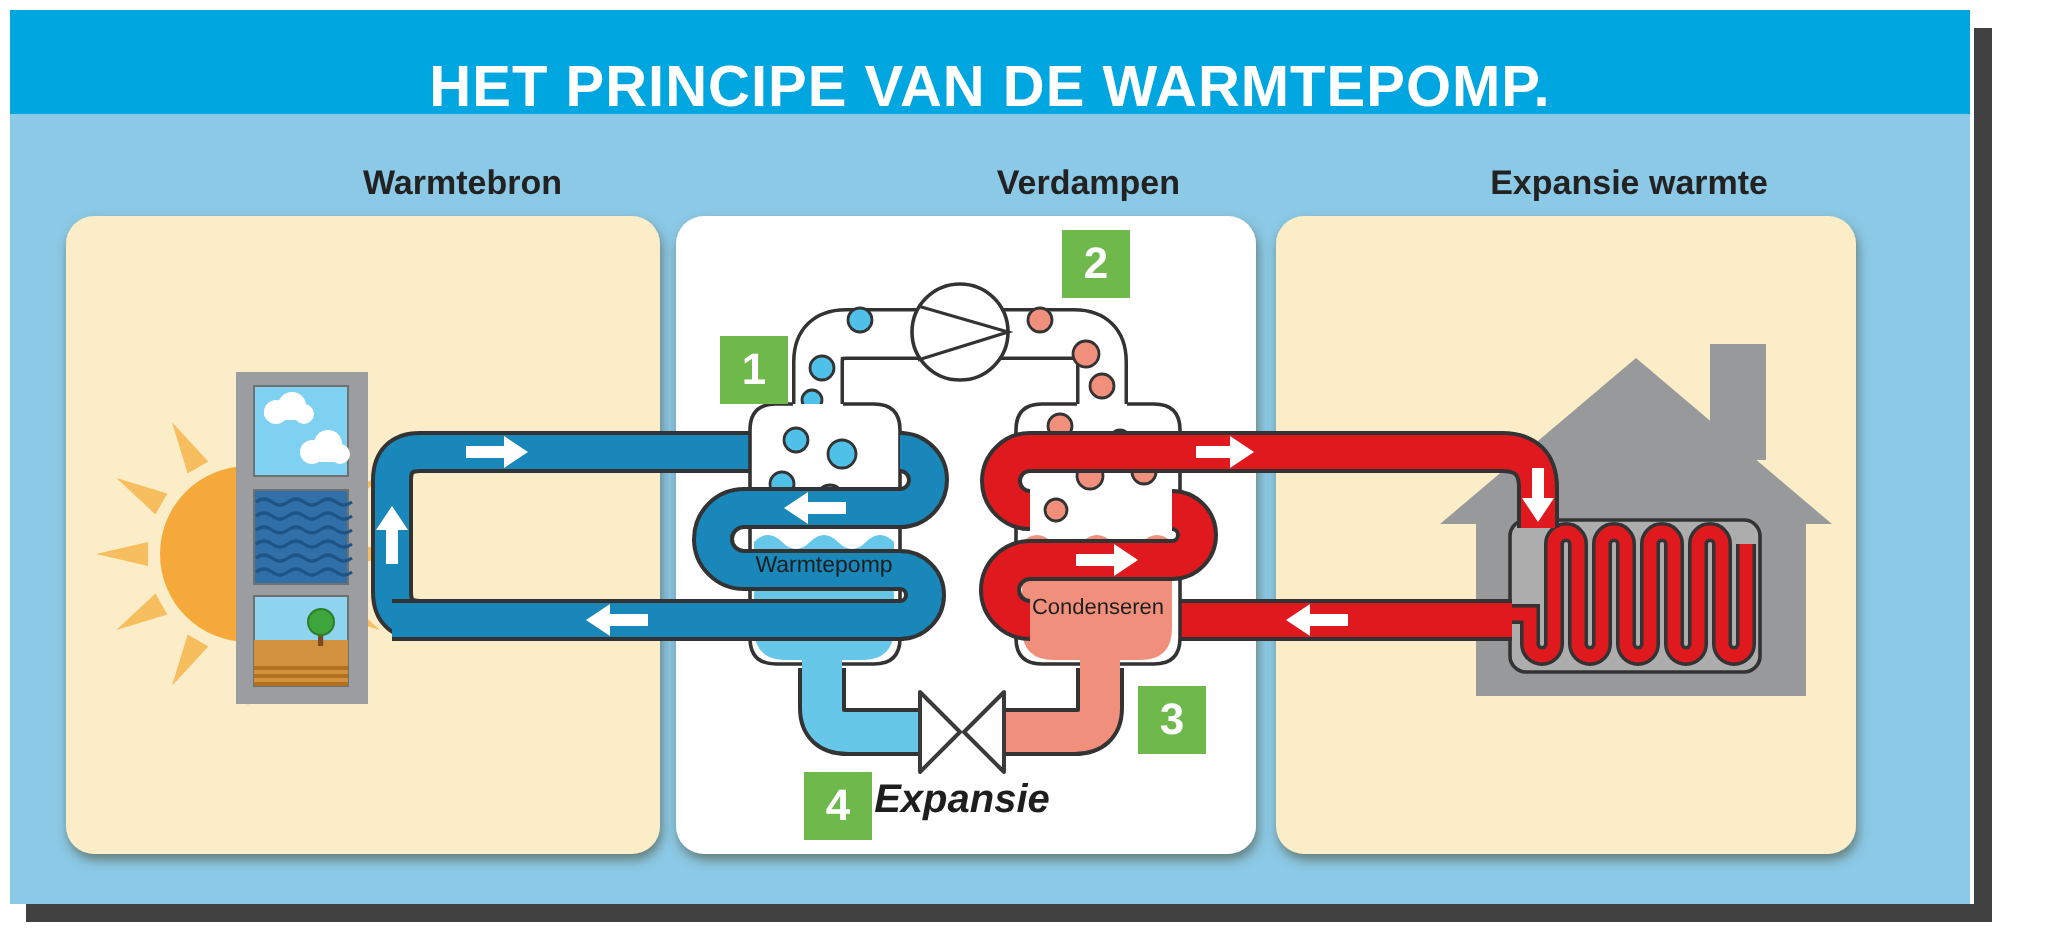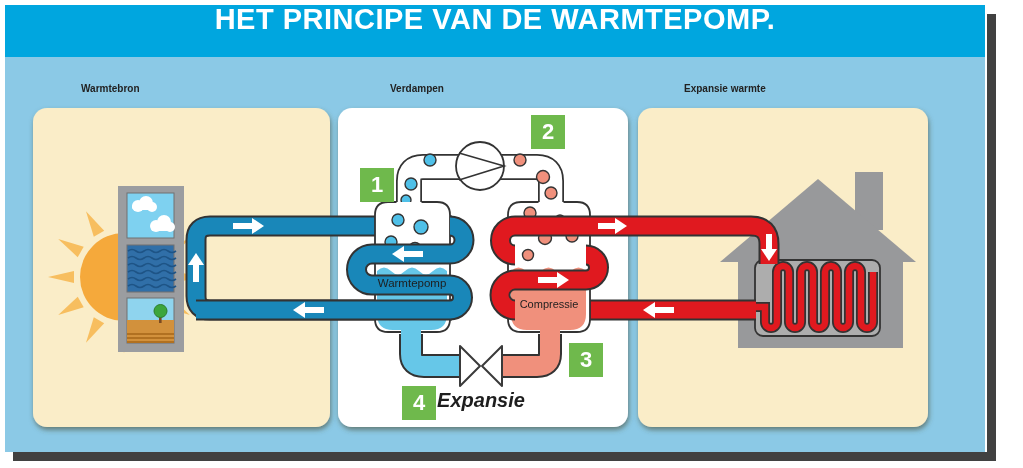--- a/index.html
+++ b/index.html
@@ -1,22 +1,22 @@
 <!DOCTYPE html>
 <html><head>
 <meta charset="utf-8">
 <style>
   html,body{margin:0;padding:0;background:#ffffff;}
   #stage{position:relative;width:1023px;height:468px;background:#ffffff;overflow:hidden;
          font-family:"Liberation Sans", sans-serif;}
   #stage svg{position:absolute;left:0;top:0;}
   .lbl{position:absolute;color:#1e1e1e;line-height:1.1;}
-  .title{left:15px;top:4px;width:960px;text-align:center;font-size:29px;font-weight:bold;
+  .title{left:15px;top:29px;width:960px;text-align:center;font-size:29px;font-weight:bold;
          color:#ffffff;letter-spacing:0.5px;}
-  .hdr{font-size:10px;font-weight:bold;color:#222;text-align:left;width:200px;}
+  .hdr{font-size:17px;font-weight:bold;color:#222;text-align:right;width:200px;}
   #hdr-source{left:81px;top:83px;}
   #hdr-pump{left:390px;top:83px;}
   #hdr-delivery{left:684px;top:83px;}
   .plabel{font-weight:bold;text-align:center;}
   #lbl-compressie{left:411px;top:121px;width:140px;font-size:16px;}
   #lbl-expansie{left:411px;top:389px;width:140px;font-size:20px;font-style:italic;}
   #lbl-verdampen{left:376px;top:277px;width:72px;font-size:11.5px;font-weight:normal;}
   #lbl-condenseren{left:508px;top:298px;width:82px;font-size:11px;font-weight:normal;}
   .step{position:absolute;width:34px;height:34px;background:#6FB94C;color:#fff;
         font-size:22px;font-weight:bold;display:flex;align-items:center;justify-content:center;}
@@ -226,20 +226,20 @@
 </svg>
 
 <div class="lbl title">HET PRINCIPE VAN DE WARMTEPOMP.</div>
 
 <div class="lbl hdr" id="hdr-source">Warmtebron</div>
 <div class="lbl hdr" id="hdr-pump">Verdampen</div>
 <div class="lbl hdr" id="hdr-delivery">Expansie warmte</div>
 
 <div class="lbl plabel" id="lbl-expansie">Expansie</div>
 <div class="lbl plabel" id="lbl-verdampen">Warmtepomp</div>
-<div class="lbl plabel" id="lbl-condenseren">Compressie</div>
+<div class="lbl plabel" id="lbl-condenseren">Condenseren</div>
 
 <div class="step" id="step1">1</div>
 <div class="step" id="step2">2</div>
 <div class="step" id="step3">3</div>
 <div class="step" id="step4">4</div>
 
 </div>
 
 </body></html>

